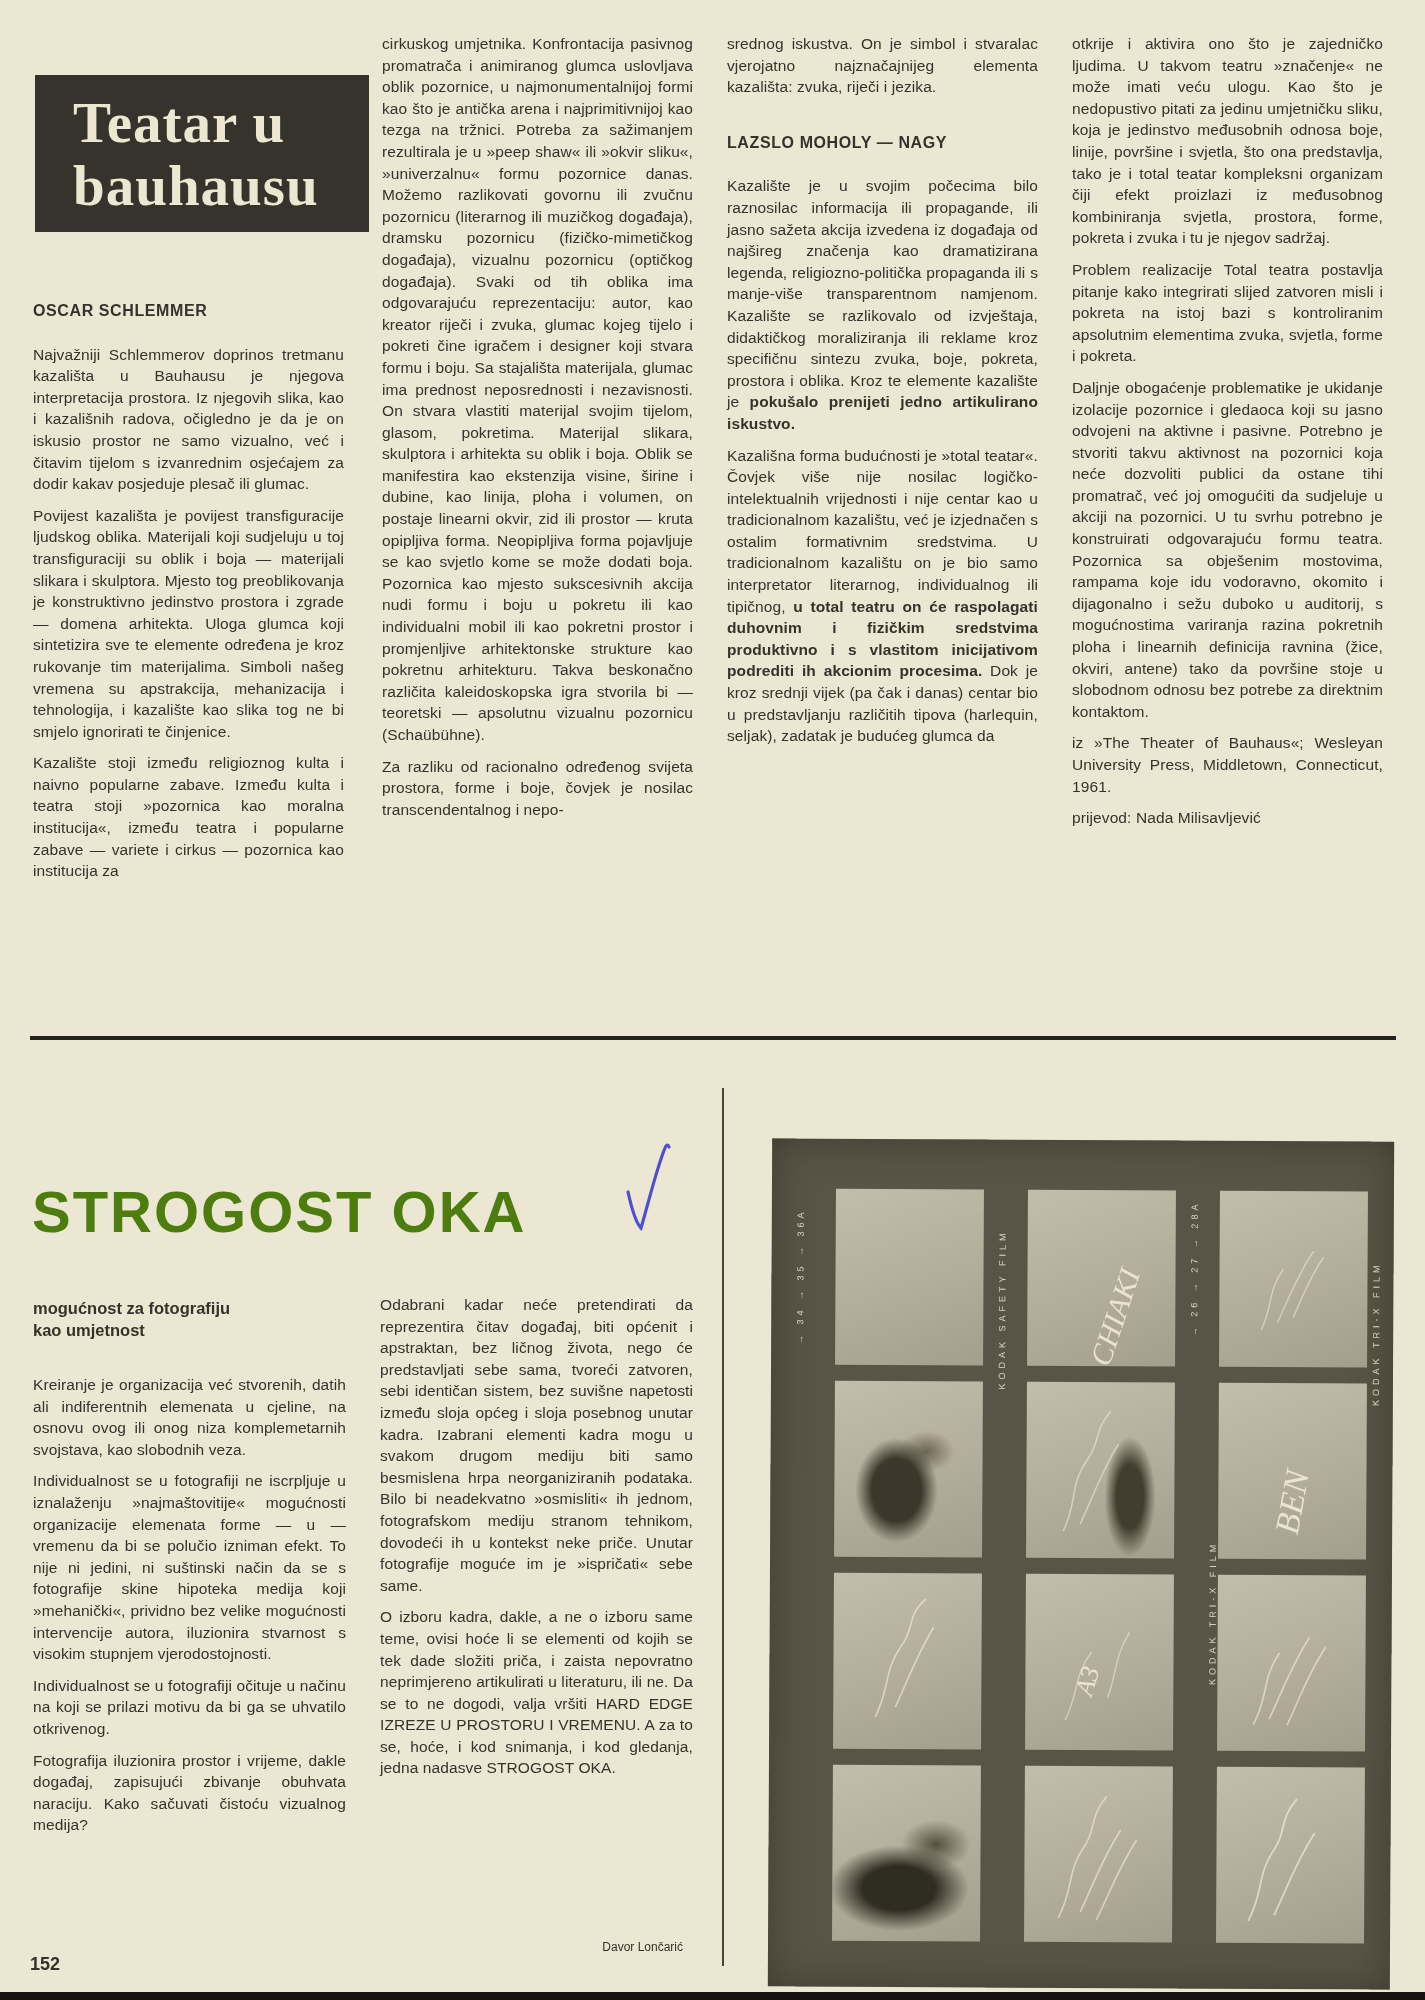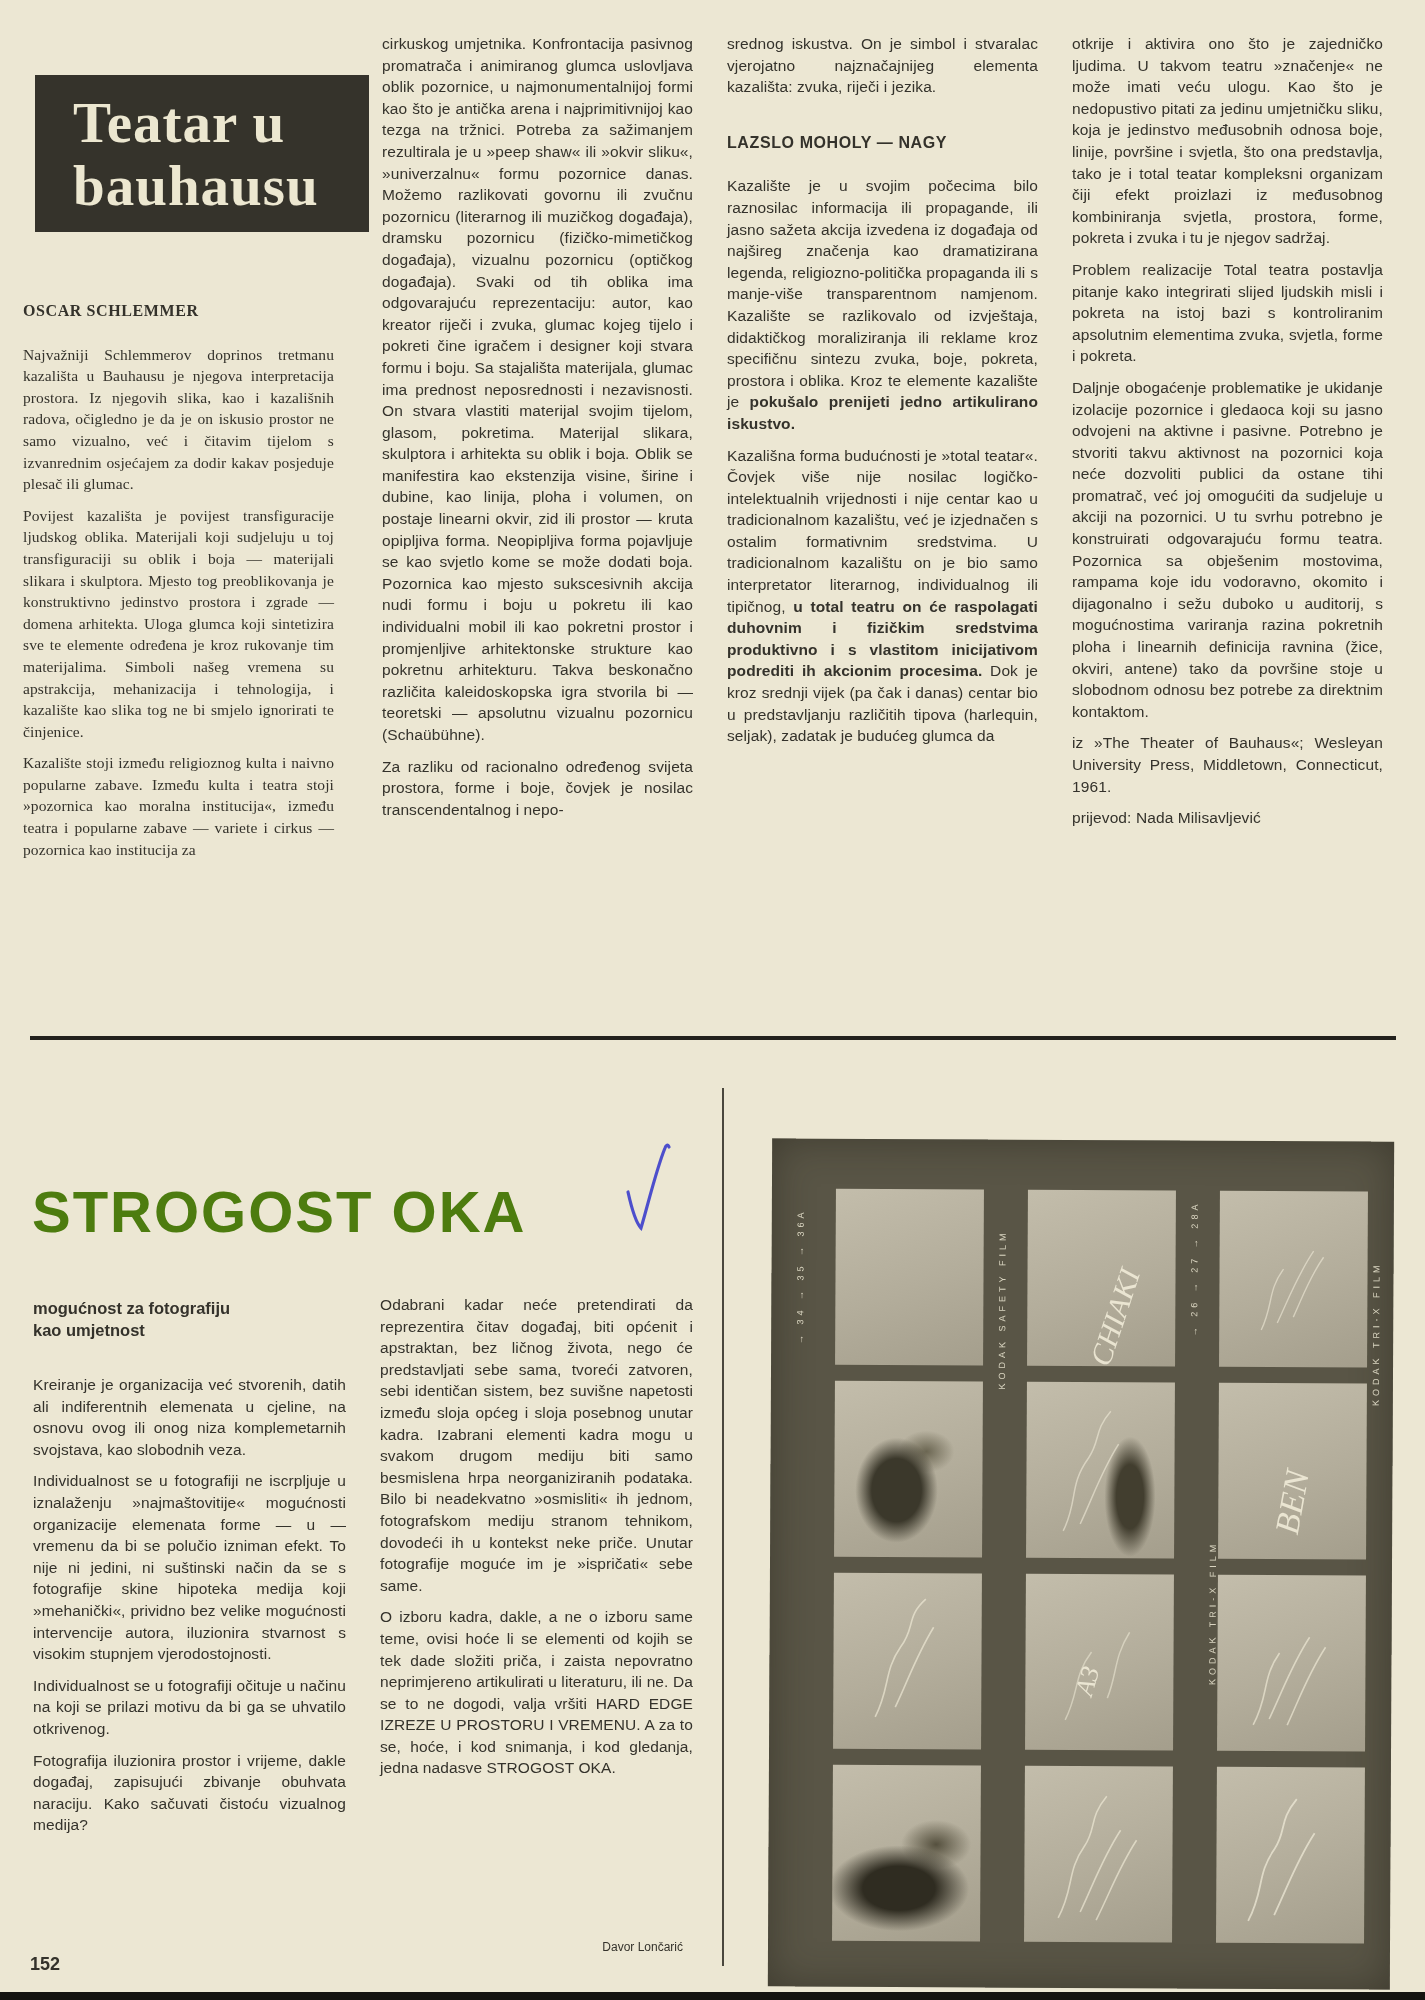--- a/index.html
+++ b/index.html
@@ -94,42 +94,42 @@
   .scribble{position:absolute;left:12px;top:14px;}
 </style>
 </head>
 <body>
 
 <div class="abs title-box">
   <div>Teatar u</div>
   <div>bauhausu</div>
 </div>
 
-<div class="abs col" style="left:23px;top:300px;font-family:Liberation Serif, serif;">
+<div class="abs col" style="left:33px;top:300px;">
   <div class="author-head">OSCAR SCHLEMMER</div>
   <p>Najvažniji Schlemmerov doprinos tretmanu kazališta u Bauhausu je njegova interpretacija prostora. Iz njegovih slika, kao i kazališnih radova, očigledno je da je on iskusio prostor ne samo vizualno, već i čitavim tijelom s izvanrednim osjećajem za dodir kakav posjeduje plesač ili glumac.</p>
   <p>Povijest kazališta je povijest transfiguracije ljudskog oblika. Materijali koji sudjeluju u toj transfiguraciji su oblik i boja — materijali slikara i skulptora. Mjesto tog preoblikovanja je konstruktivno jedinstvo prostora i zgrade — domena arhitekta. Uloga glumca koji sintetizira sve te elemente određena je kroz rukovanje tim materijalima. Simboli našeg vremena su apstrakcija, mehanizacija i tehnologija, i kazalište kao slika tog ne bi smjelo ignorirati te činjenice.</p>
   <p>Kazalište stoji između religioznog kulta i naivno popularne zabave. Između kulta i teatra stoji »pozornica kao moralna institucija«, između teatra i popularne zabave — variete i cirkus — pozornica kao institucija za</p>
 </div>
 
 <div class="abs col" style="left:382px;top:33px;">
   <p>cirkuskog umjetnika. Konfrontacija pasivnog promatrača i animiranog glumca uslovljava oblik pozornice, u najmonumentalnijoj formi kao što je antička arena i najprimitivnijoj kao tezga na tržnici. Potreba za sažimanjem rezultirala je u »peep shaw« ili »okvir sliku«, »univerzalnu« formu pozornice danas. Možemo razlikovati govornu ili zvučnu pozornicu (literarnog ili muzičkog događaja), dramsku pozornicu (fizičko-mimetičkog događaja), vizualnu pozornicu (optičkog događaja). Svaki od tih oblika ima odgovarajuću reprezentaciju: autor, kao kreator riječi i zvuka, glumac kojeg tijelo i pokreti čine igračem i designer koji stvara formu i boju. Sa stajališta materijala, glumac ima prednost neposrednosti i nezavisnosti. On stvara vlastiti materijal svojim tijelom, glasom, pokretima. Materijal slikara, skulptora i arhitekta su oblik i boja. Oblik se manifestira kao ekstenzija visine, širine i dubine, kao linija, ploha i volumen, on postaje linearni okvir, zid ili prostor — kruta opipljiva forma. Neopipljiva forma pojavljuje se kao svjetlo kome se može dodati boja. Pozornica kao mjesto sukscesivnih akcija nudi formu i boju u pokretu ili kao individualni mobil ili kao pokretni prostor i promjenljive arhitektonske strukture kao pokretnu arhitekturu. Takva beskonačno različita kaleidoskopska igra stvorila bi — teoretski — apsolutnu vizualnu pozornicu (Schaübühne).</p>
   <p>Za razliku od racionalno određenog svijeta prostora, forme i boje, čovjek je nosilac transcendentalnog i nepo-</p>
 </div>
 
 <div class="abs col" style="left:727px;top:33px;">
   <p>srednog iskustva. On je simbol i stvaralac vjerojatno najznačajnijeg elementa kazališta: zvuka, riječi i jezika.</p>
   <div class="author-head" style="margin-top:34px;">LAZSLO MOHOLY — NAGY</div>
   <p><span>Kazalište je u svojim počecima bilo raznosilac informacija ili propagande, ili jasno sažeta akcija izvedena iz događaja od najšireg značenja kao dramatizirana legenda, religiozno-politička propaganda ili s manje-više transparentnom namjenom. Kazalište se razlikovalo od izvještaja, didaktičkog moraliziranja ili reklame kroz specifičnu sintezu zvuka, boje, pokreta, prostora i oblika. Kroz te elemente kazalište je </span><span class="bold">pokušalo prenijeti jedno artikulirano iskustvo.</span></p>
   <p><span>Kazališna forma budućnosti je »total teatar«. Čovjek više nije nosilac logičko-intelektualnih vrijednosti i nije centar kao u tradicionalnom kazalištu, već je izjednačen s ostalim formativnim sredstvima. U tradicionalnom kazalištu on je bio samo interpretator literarnog, individualnog ili tipičnog, </span><span class="bold">u total teatru on će raspolagati duhovnim i fizičkim sredstvima produktivno i s vlastitom inicijativom podrediti ih akcionim procesima.</span><span> Dok je kroz srednji vijek (pa čak i danas) centar bio u predstavljanju različitih tipova (harlequin, seljak), zadatak je budućeg glumca da</span></p>
 </div>
 
 <div class="abs col" style="left:1072px;top:33px;">
   <p>otkrije i aktivira ono što je zajedničko ljudima. U takvom teatru »značenje« ne može imati veću ulogu. Kao što je nedopustivo pitati za jedinu umjetničku sliku, koja je jedinstvo međusobnih odnosa boje, linije, površine i svjetla, što ona predstavlja, tako je i total teatar kompleksni organizam čiji efekt proizlazi iz međusobnog kombiniranja svjetla, prostora, forme, pokreta i zvuka i tu je njegov sadržaj.</p>
-  <p>Problem realizacije Total teatra postavlja pitanje kako integrirati slijed ljudskih misli i pokreta na istoj bazi s kontroliranim apsolutnim elementima zvuka, svjetla, forme i pokreta.</p>
+  <p>Problem realizacije Total teatra postavlja pitanje kako integrirati slijed zatvoren misli i pokreta na istoj bazi s kontroliranim apsolutnim elementima zvuka, svjetla, forme i pokreta.</p>
   <p>Daljnje obogaćenje problematike je ukidanje izolacije pozornice i gledaoca koji su jasno odvojeni na aktivne i pasivne. Potrebno je stvoriti takvu aktivnost na pozornici koja neće dozvoliti publici da ostane tihi promatrač, već joj omogućiti da sudjeluje u akciji na pozornici. U tu svrhu potrebno je konstruirati odgovarajuću formu teatra. Pozornica sa obješenim mostovima, rampama koje idu vodoravno, okomito i dijagonalno i sežu duboko u auditorij, s mogućnostima variranja razina pokretnih ploha i linearnih definicija ravnina (žice, okviri, antene) tako da površine stoje u slobodnom odnosu bez potrebe za direktnim kontaktom.</p>
   <p class="source-note">iz »The Theater of Bauhaus«; Wesleyan University Press, Middletown, Connecticut, 1961.</p>
   <p class="credit">prijevod: Nada Milisavljević</p>
 </div>
 
 <div class="abs rule-h"></div>
 
 <div class="abs headline">STROGOST OKA</div>
 
 <svg class="abs check" viewBox="0 0 70 110">

